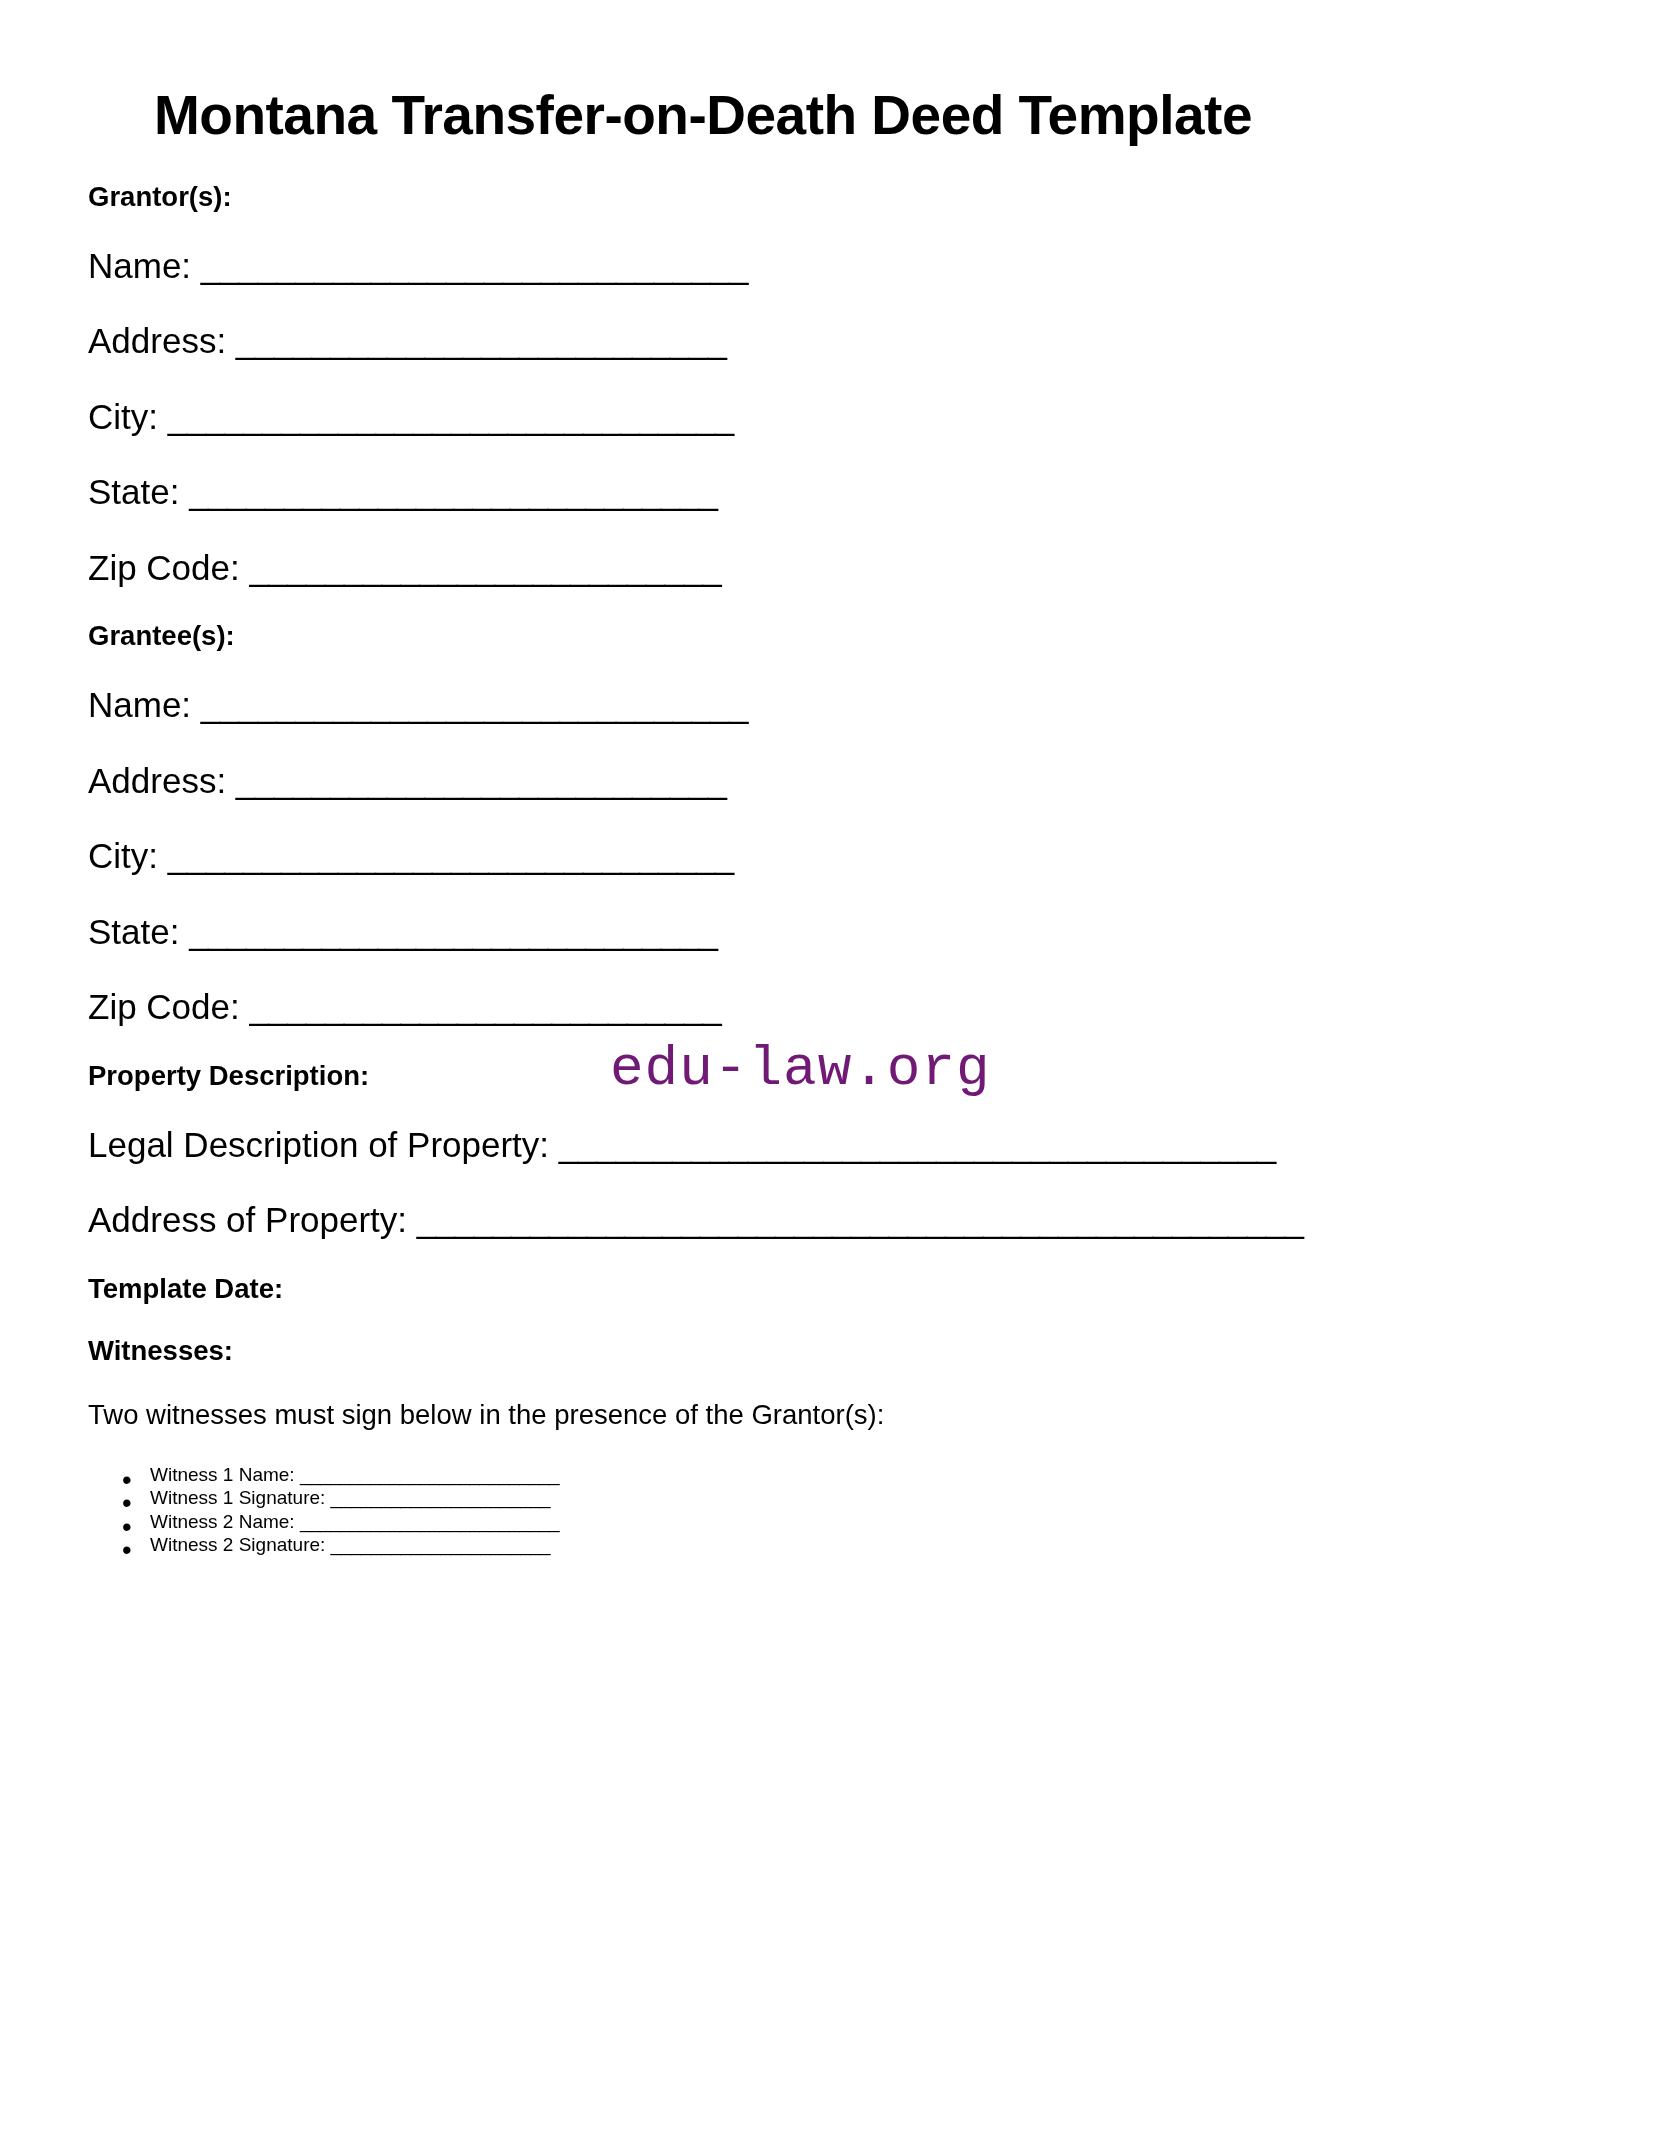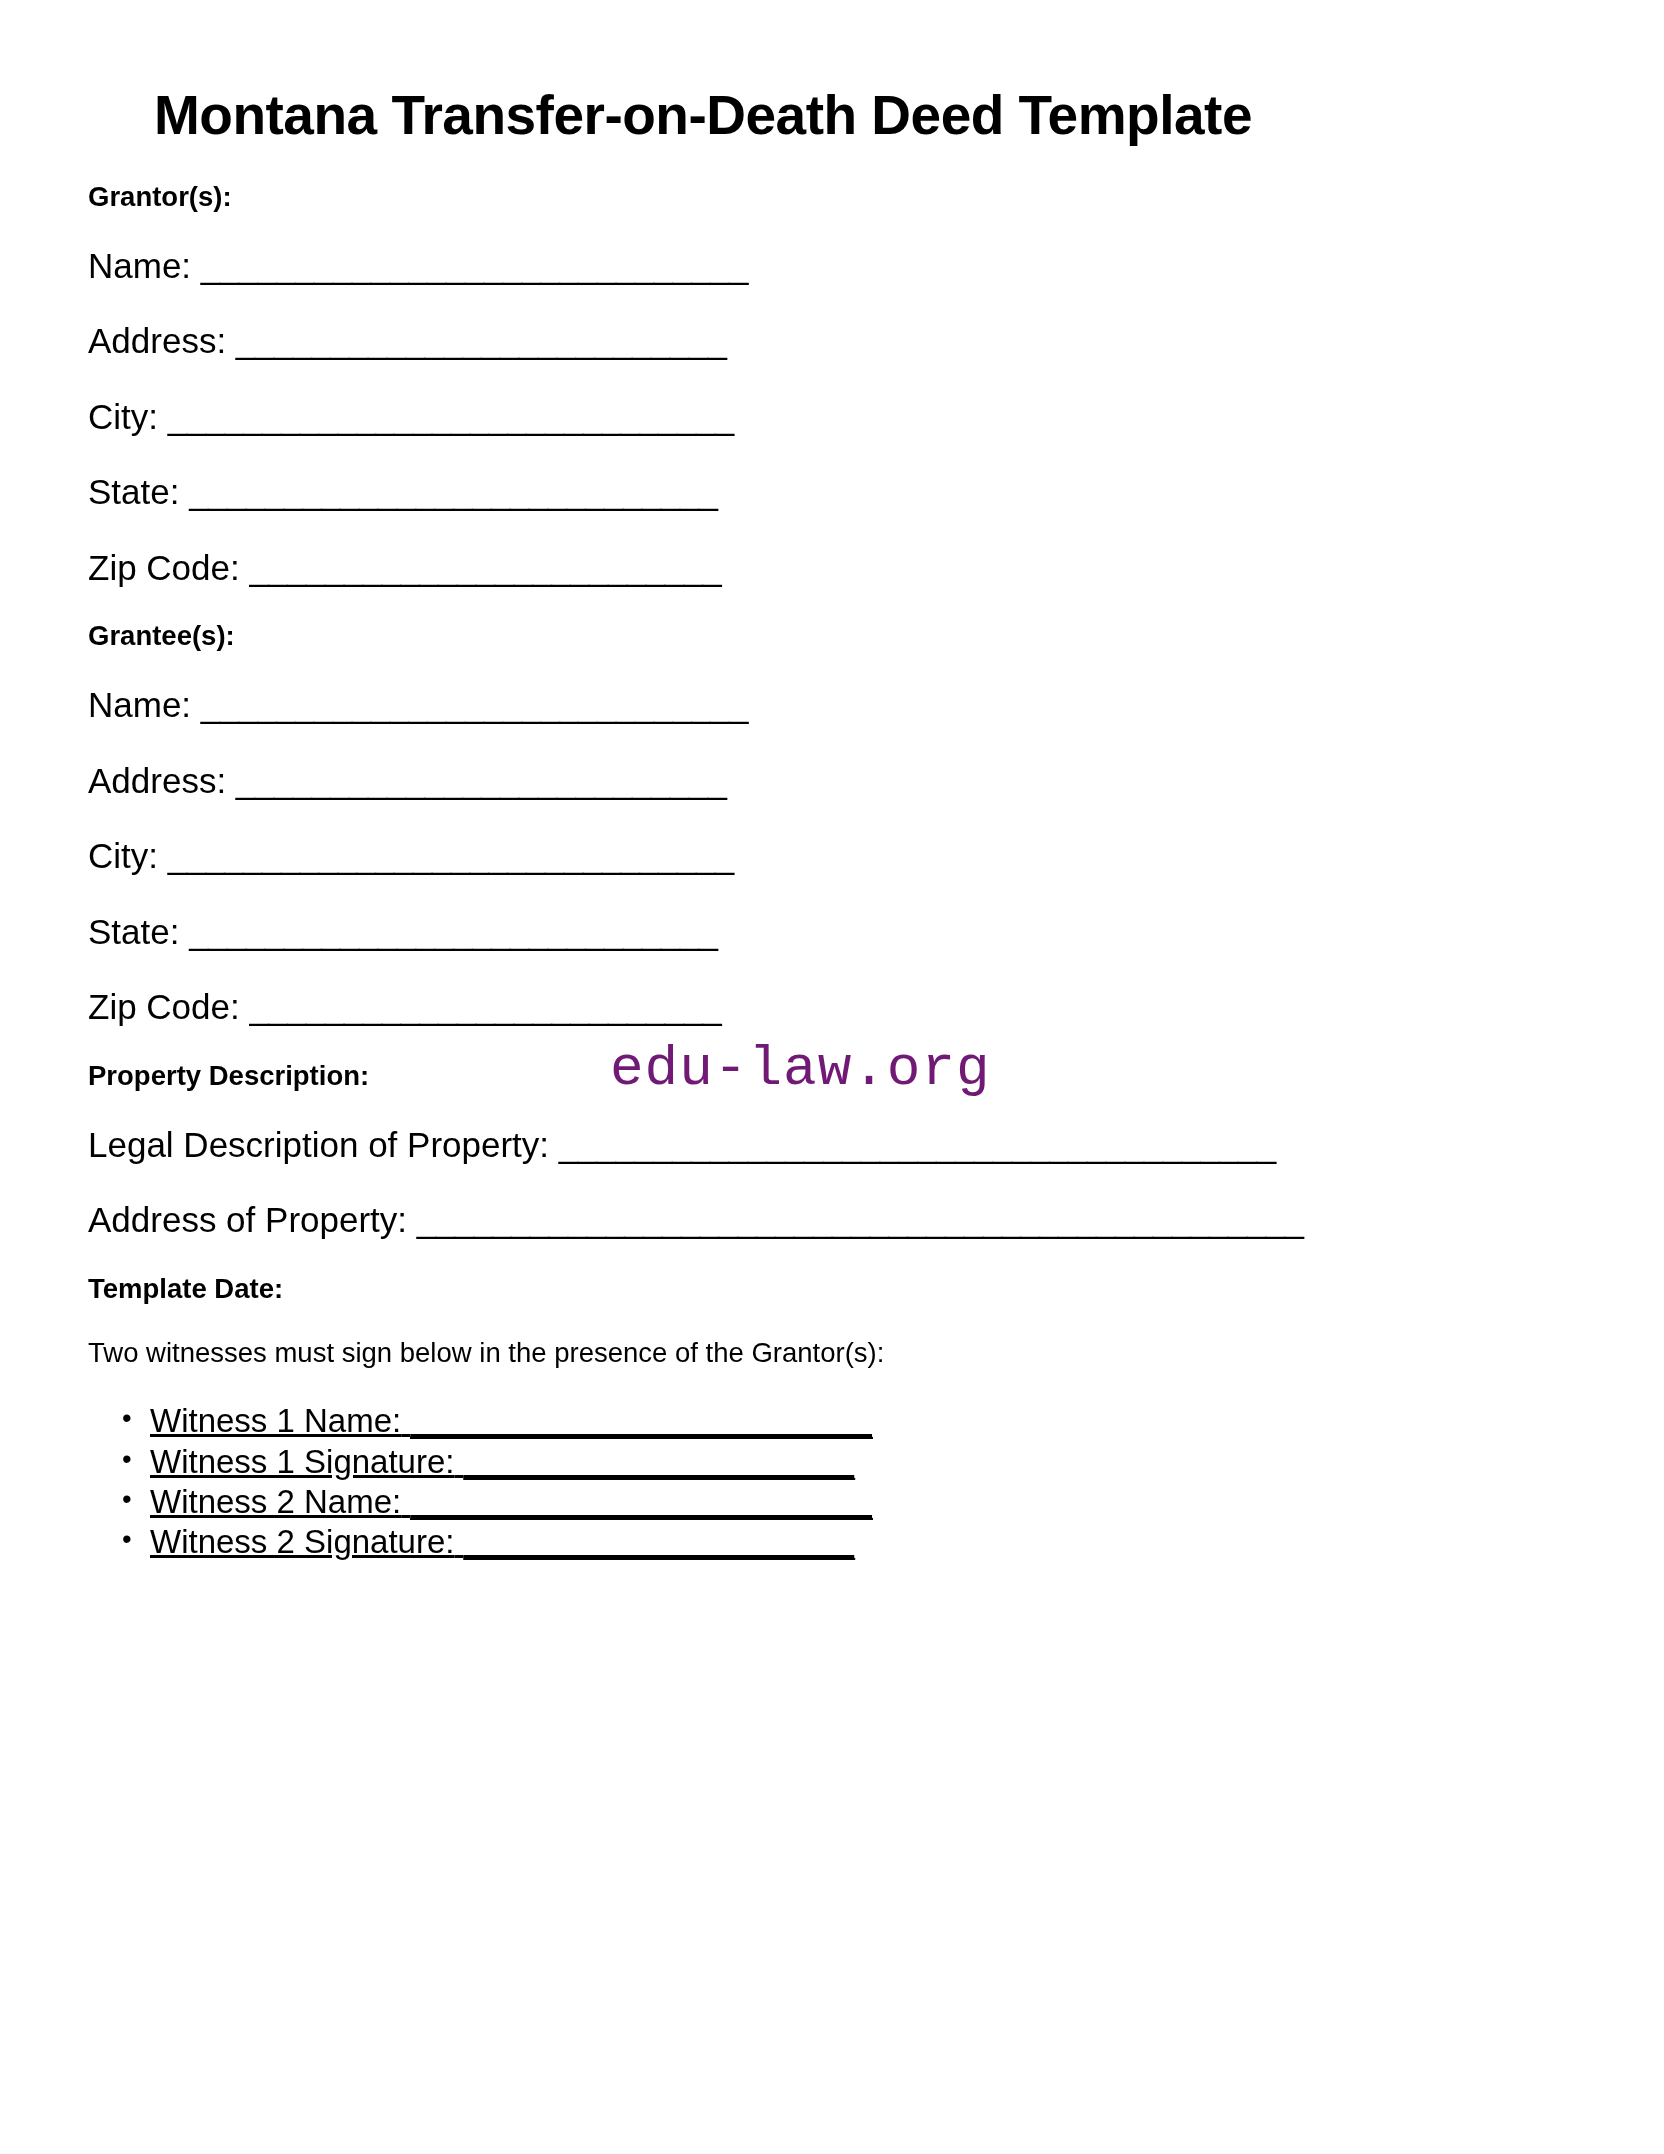--- a/index.html
+++ b/index.html
@@ -57,25 +57,24 @@
   .blank {
     display: inline;
     letter-spacing: -0.6px;
   }
   ul.witness-list {
     margin: 0 0 30px 0;
     padding: 0 0 0 62px;
     list-style: none;
   }
   ul.witness-list li {
-    font-size: 33px;
+    font-size: 19px;
     line-height: 1.22;
     position: relative;
     white-space: nowrap;
-    text-decoration: underline;
   }
   ul.witness-list li::before {
     content: "\2022";
     position: absolute;
     left: -28px;
     top: 0;
     font-size: 27.5px;
   }
   .watermark {
     position: absolute;
@@ -155,20 +154,21 @@
       <span class="blank">______________________________________</span>
     </div>
     <div class="field-row">
       <span class="field-label">Address of Property:</span>
       <span class="blank">_______________________________________________</span>
     </div>
 
     <div class="section-heading">Template Date:</div>
 
 
+    <div class="section-heading">Witnesses:</div>
 
     <p class="para">Two witnesses must sign below in the presence of the Grantor(s):</p>
 
     <ul class="witness-list">
       <li>
         <span>Witness 1 Name:</span>
         <span class="blank">__________________________</span>
       </li>
       <li>
         <span>Witness 1 Signature:</span>

